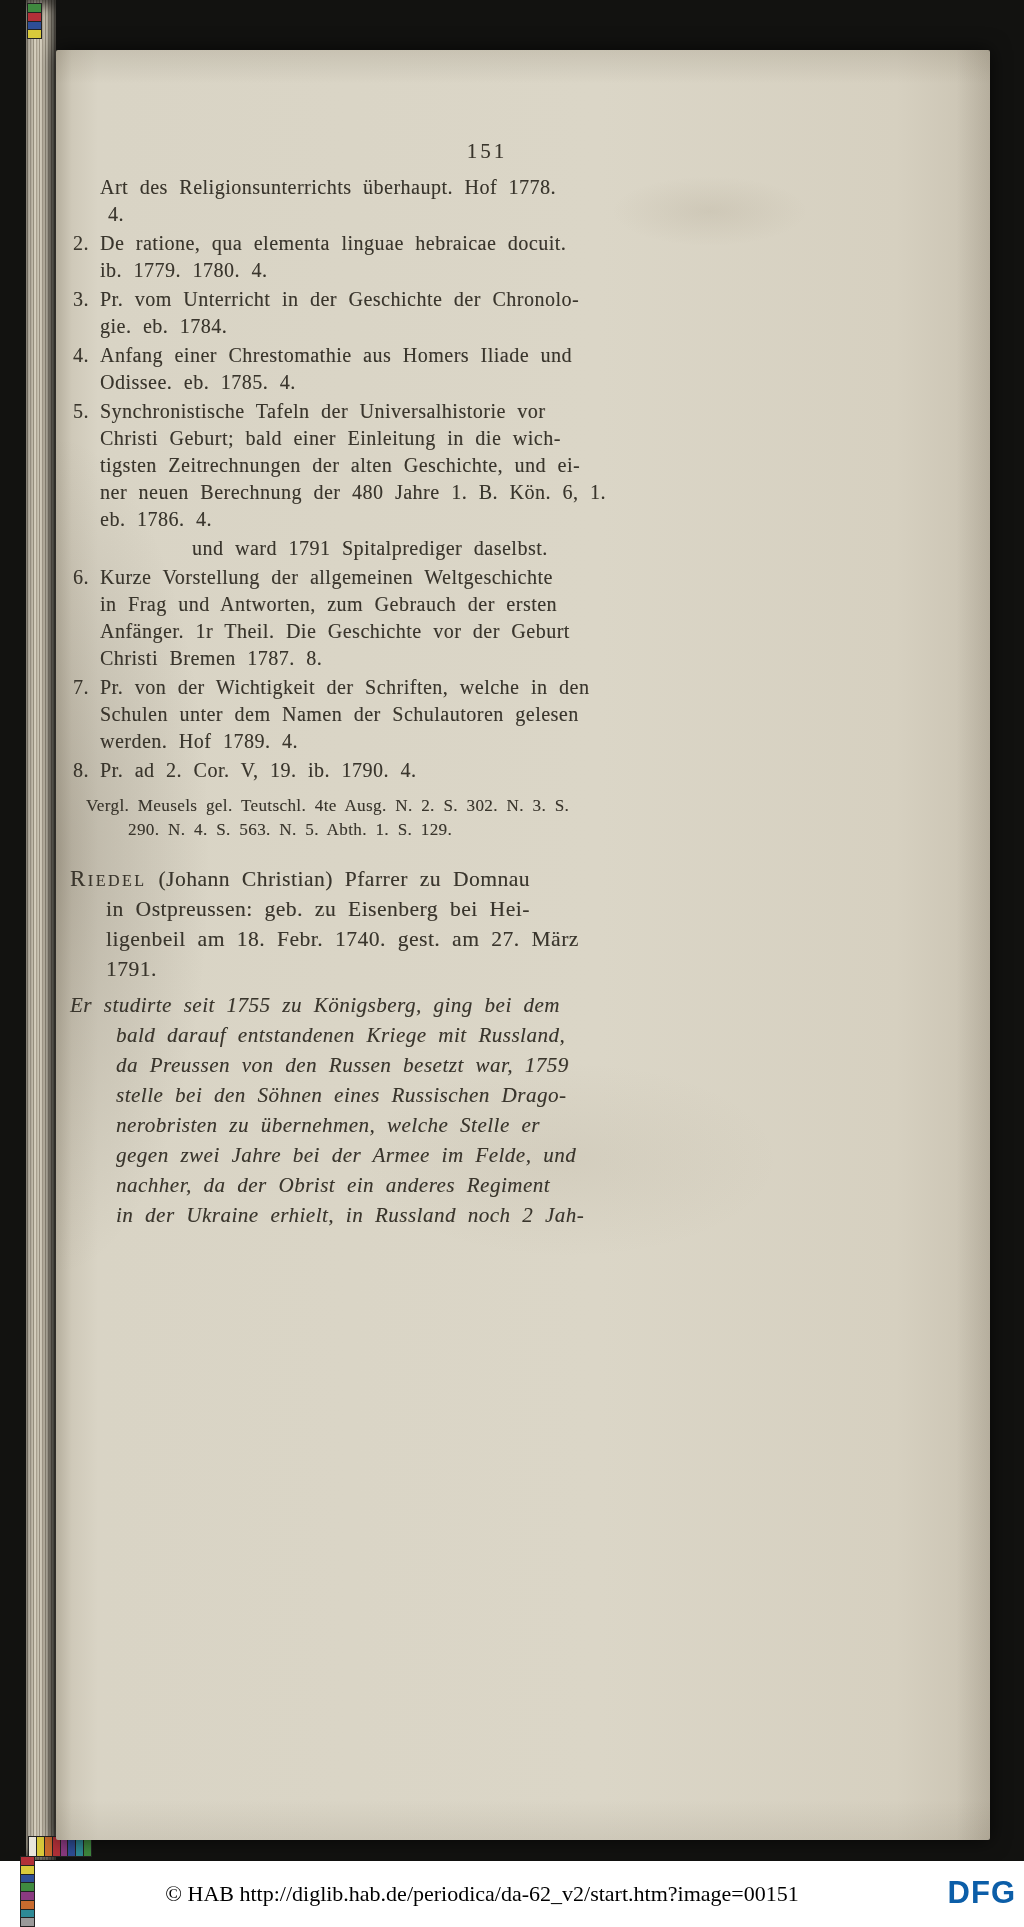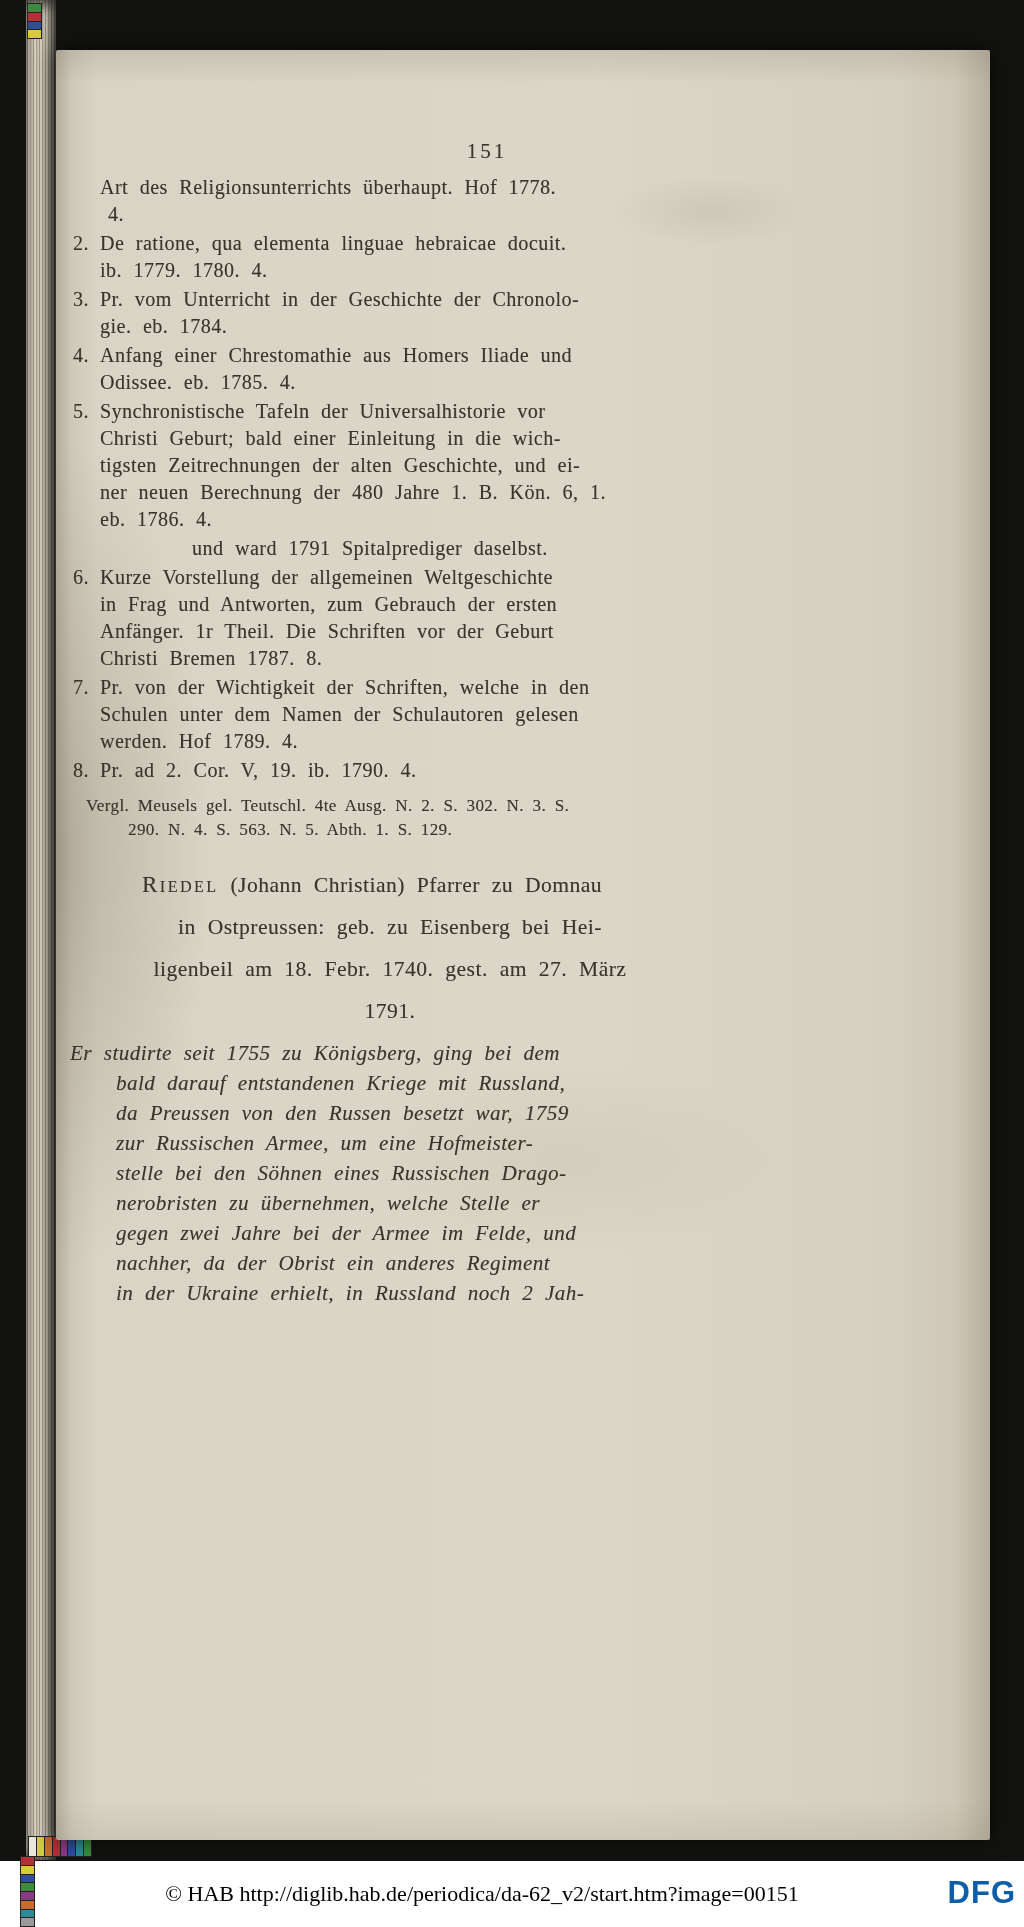--- a/index.html
+++ b/index.html
@@ -56,21 +56,21 @@
   .line { white-space:nowrap; }
   .intro .l1 { padding-left:30px; }
   .intro .l2 { padding-left:38px; }
   .entry { display:flex; margin-top:2px; }
   .entry-num { width:30px; flex:none; padding-left:3px; }
   .entry-lines { flex:1; }
   .inserted-note { padding-left:122px; margin-top:2px; margin-bottom:2px; }
   .reference { margin-top:10px; font-size:17px; line-height:24px; letter-spacing:0.4px; word-spacing:4px; }
   .reference .l1 { padding-left:16px; }
   .reference .l2 { padding-left:58px; }
-  .article { margin-top:22px; font-size:21.5px; line-height:42px; letter-spacing:0.5px; word-spacing:6px;text-align:center; }
+  .article { margin-top:22px; font-size:21.5px; line-height:30px; letter-spacing:0.5px; word-spacing:6px; }
   .article .name { font-variant:small-caps; letter-spacing:2.5px; font-size:23px; }
   .article .cont { padding-left:36px; }
   .bio { margin-top:6px; font-size:21px; line-height:30px; letter-spacing:0.5px; word-spacing:6px;font-style:italic; }
   .bio .cont { padding-left:46px; }
   .sigline { display:flex; font-size:20.5px; margin-top:4px; letter-spacing:1px; }
   .sig { margin-left:392px; }
   .catch { margin-left:auto; padding-right:46px; }
   
   .footer {
     position:absolute; left:0; bottom:0; width:1024px; height:66px;
@@ -167,21 +167,21 @@
         </div>
       </div>
 
       <div class="inserted-note line">und ward 1791 Spitalprediger daselbst.</div>
 
       <div class="entry">
         <span class="entry-num">6.</span>
         <div class="entry-lines">
           <div class="line">Kurze Vorstellung der allgemeinen Weltgeschichte</div>
           <div class="line">in Frag und Antworten, zum Gebrauch der ersten</div>
-          <div class="line">Anfänger. 1r Theil. Die Schriften vor der Geburt</div>
+          <div class="line">Anfänger. 1r Theil. Die Geschichte vor der Geburt</div>
           <div class="line">Christi Bremen 1787. 8.</div>
         </div>
       </div>
 
       <div class="entry">
         <span class="entry-num">7.</span>
         <div class="entry-lines">
           <div class="line">Pr. von der Wichtigkeit der Schriften, welche in den</div>
           <div class="line">Schulen unter dem Namen der Schulautoren gelesen</div>
           <div class="line">werden. Hof 1789. 4.</div>
@@ -204,21 +204,20 @@
         <div class="line"><span class="name">Riedel</span><span> (Johann Christian) Pfarrer zu Domnau</span></div>
         <div class="line cont">in Ostpreussen: geb. zu Eisenberg bei Hei-</div>
         <div class="line cont">ligenbeil am 18. Febr. 1740. gest. am 27. März</div>
         <div class="line cont">1791.</div>
       </div>
 
       <div class="bio">
         <div class="line">Er studirte seit 1755 zu Königsberg, ging bei dem</div>
         <div class="line cont">bald darauf entstandenen Kriege mit Russland,</div>
         <div class="line cont">da Preussen von den Russen besetzt war, 1759</div>
-        <div class="line cont">zur Russischen Armee, um eine Hofmeister-</div>
         <div class="line cont">stelle bei den Söhnen eines Russischen Drago-</div>
         <div class="line cont">nerobristen zu übernehmen, welche Stelle er</div>
         <div class="line cont">gegen zwei Jahre bei der Armee im Felde, und</div>
         <div class="line cont">nachher, da der Obrist ein anderes Regiment</div>
         <div class="line cont">in der Ukraine erhielt, in Russland noch 2 Jah-</div>
       </div>
 
 
     </div>
   </div>

